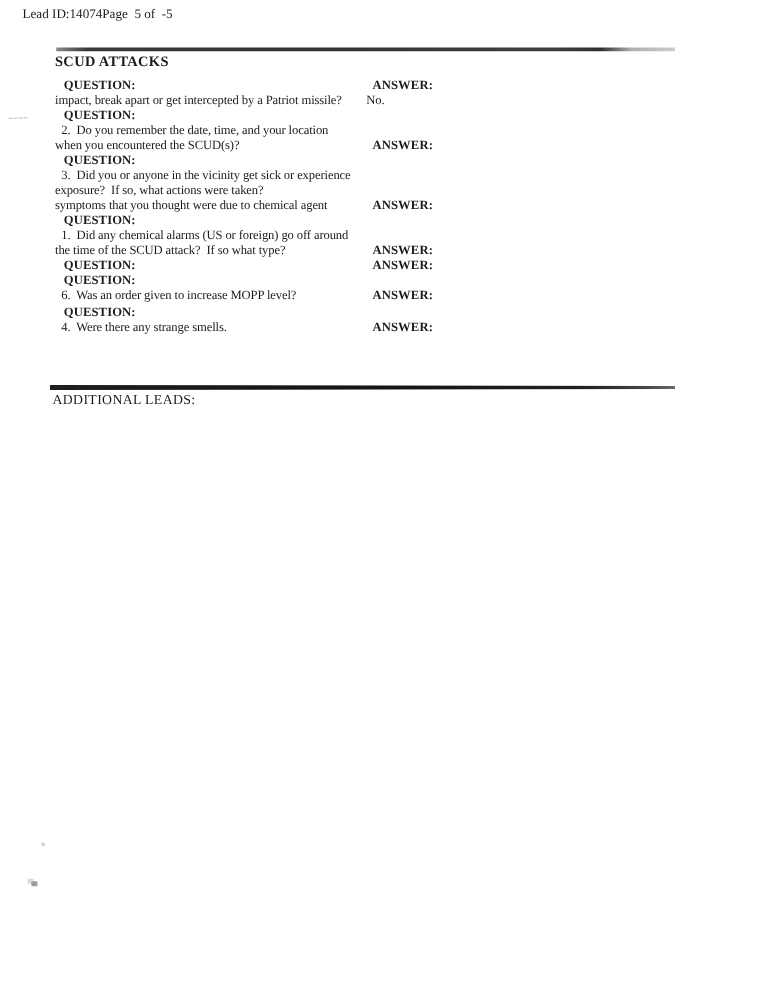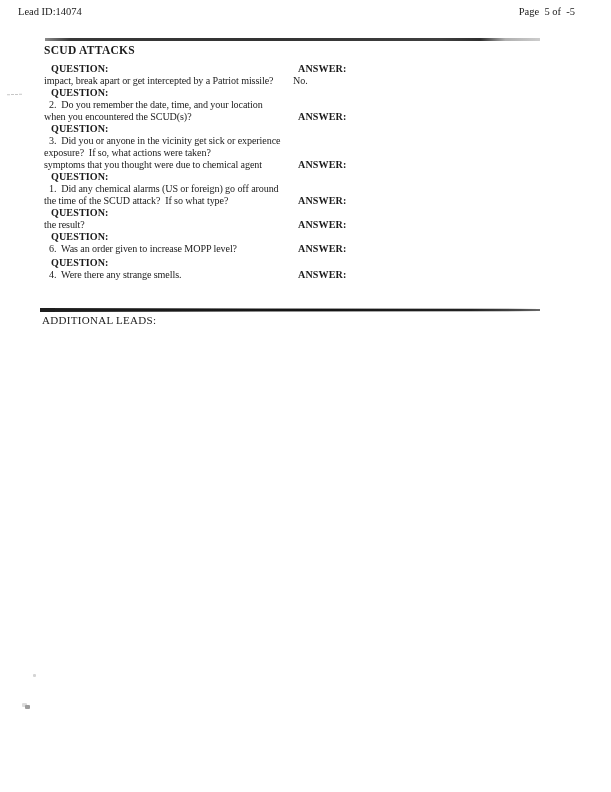--- a/index.html
+++ b/index.html
@@ -13,21 +13,21 @@
   .page{
     position:relative;
     width:611px;height:792px;
     background:var(--paper);
     font-family:"Liberation Serif","DejaVu Serif",serif;
     color:var(--ink);
     overflow:hidden;
   }
   .page-header{
     position:absolute;top:6px;left:18px;right:36px;
-    display:flex;justify-content:space-between;
+    display:flex;justify-content:flex-start;
     font-size:10.5px;line-height:12px;
   }
   .page-header span{white-space:pre;}
   .rule-top{
     position:absolute;left:45px;top:38px;width:495px;height:3px;
     background:linear-gradient(to right,#8a8a8a 0%,var(--rule) 5%,#333 45%,#3f3f3f 80%,#2f2f2f 88%,#b0b0b0 93%,#cdcdcd 100%);
   }
   .section-title{
     position:absolute;left:44px;top:44px;
     font-size:11.5px;font-weight:bold;letter-spacing:.3px;
@@ -120,21 +120,20 @@
           <div class="qline first">1.  Did any chemical alarms (US or foreign) go off around</div>
           <div class="qline">the time of the SCUD attack?  If so what type?</div>
         </div>
         <div class="acol">
           <div class="alabel">ANSWER:</div>
         </div>
       </div>
       <div class="row">
         <div class="qcol">
           <div class="qlabel">QUESTION:</div>
-          <div class="qline">the result?</div>
         </div>
         <div class="acol">
           <div class="alabel">ANSWER:</div>
         </div>
       </div>
       <div class="row">
         <div class="qcol">
           <div class="qlabel">QUESTION:</div>
           <div class="qline first">6.  Was an order given to increase MOPP level?</div>
         </div>

